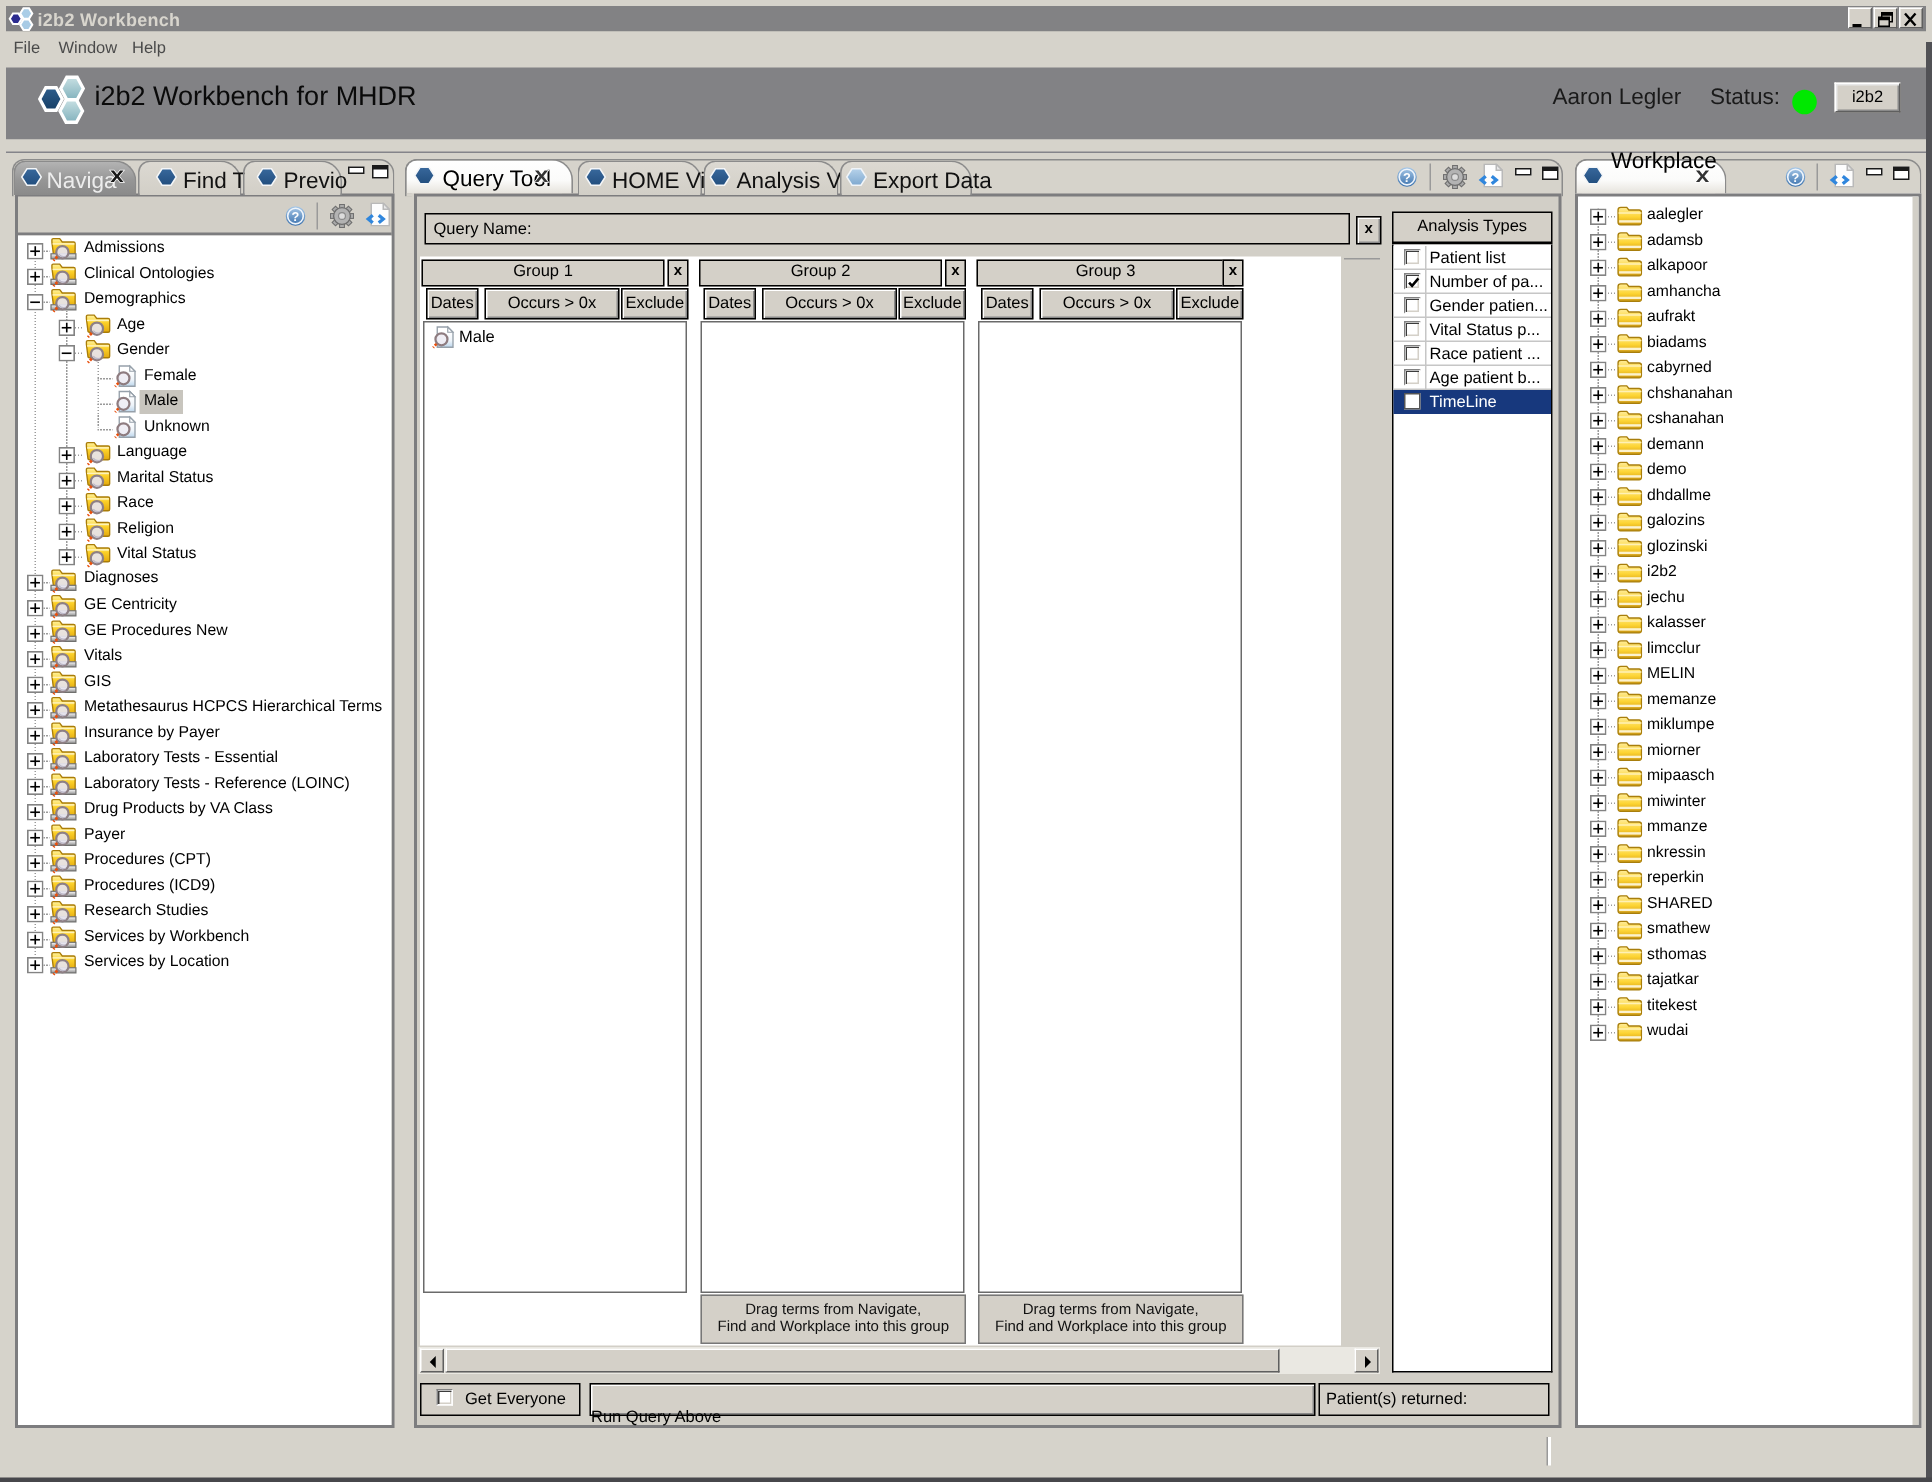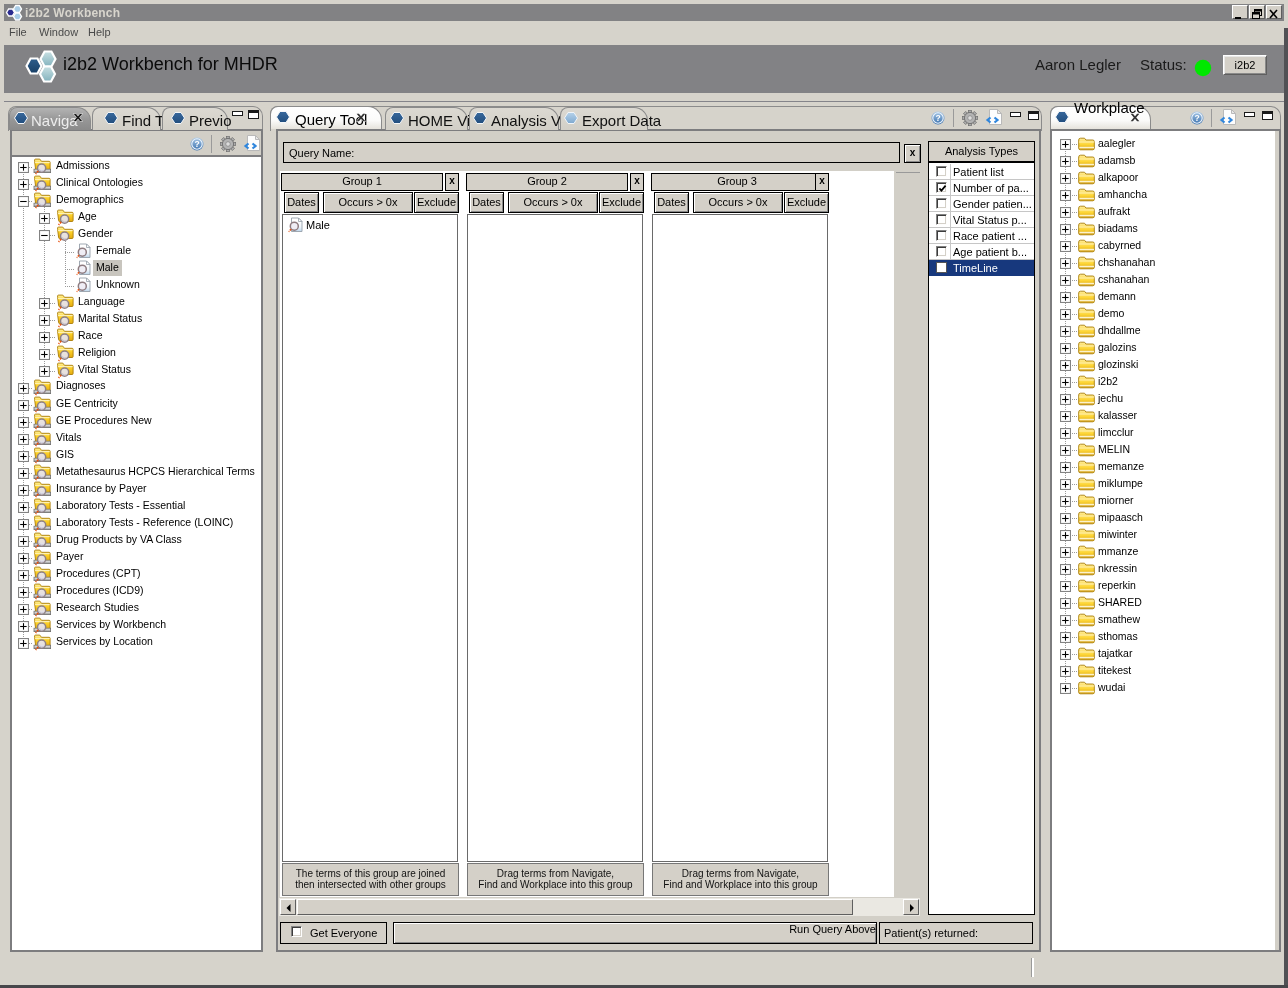--- a/index.html
+++ b/index.html
@@ -967,24 +967,20 @@
           <stop offset="0.6" stop-color="#eef4fa"></stop>
           <stop offset="1" stop-color="#bcd6ec"></stop>
         </linearGradient>
       </defs>
       <path d="M3.5 1 h7 l3.5 3.5 v10 h-10.5 z" fill="url(#lf288_217)" stroke="#96a0aa" stroke-width="0.9"></path>
       <path d="M10.5 1 l3.5 3.5 h-3.5 z" fill="#fff" stroke="#96a0aa" stroke-width="0.8"></path>
       <circle cx="6.3" cy="9.2" r="4" fill="#efedf4" fill-opacity="0.93" stroke="#8e7c80" stroke-width="1.5"></circle>
       <path d="M3 12.2 L0.8 14.7" stroke="#e8500e" stroke-width="1.7" stroke-dasharray="1.7 1"></path>
     </svg>
 <div class="abs t11" style="left:306px;top:219px">Male</div>
-<div class="abs" style="left:282px;top:863px;width:177px;height:33px;background:#d4d0c8;border:1px solid #777;font-size:10px;text-align:center;color:#111">
-      <div style="margin-top:4px">The terms of this group are joined</div>
-      <div>then intersected with other groups</div>
-    </div>
 <div class="blackbox" style="left:466px;top:173px;width:162px;height:18px">
       <div style="text-align:center;font-size:11px;margin-top:1px">Group 2</div>
     </div>
 <div class="blackbox" style="left:630px;top:173px;width:14px;height:18px">
       <div style="text-align:center;font-size:10px;font-weight:bold;margin-top:1px">x</div>
     </div>
 <div class="btn3d" style="left:469px;top:192px;width:35px;height:21px">
       <div style="text-align:center;font-size:11px;margin-top:3px">Dates</div>
     </div>
 <div class="btn3d" style="left:508px;top:192px;width:90px;height:21px">
@@ -1059,21 +1055,21 @@
 <div class="abs" style="left:950px;top:244px;width:1px;height:16px;background:#c6c6c6"></div>
 <div style="position:absolute;left:936px;top:246px;width:11px;height:11px;border-top:1px solid #828282;border-left:1px solid #828282;border-bottom:1px solid #fdfdfd;border-right:1px solid #fdfdfd;box-shadow:inset 1px 1px 0 #3c3c3c, inset -1px -1px 0 #d4d0c8;background:#fff;"></div>
 <div class="abs t11" style="left:953px;top:246px">Age patient b...</div>
 <div class="abs" style="left:929px;top:260px;width:105px;height:16px;background:#17387d"></div>
 <div style="position:absolute;left:936px;top:262px;width:11px;height:11px;border:1px solid #555;background:#fff;"></div>
 <div class="abs t11" style="left:953px;top:262px;color:#fff">TimeLine</div>
 <div class="abs" style="left:280px;top:922px;width:107px;height:22px;border:1px solid #000;background:#d4d0c8"></div>
 <div style="position:absolute;left:291px;top:926px;width:11px;height:11px;border-top:1px solid #828282;border-left:1px solid #828282;border-bottom:1px solid #fdfdfd;border-right:1px solid #fdfdfd;box-shadow:inset 1px 1px 0 #3c3c3c, inset -1px -1px 0 #d4d0c8;background:#fff;"></div>
 <div class="abs t11" style="left:310px;top:927px">Get Everyone</div>
 <div class="btn3d" style="left:393px;top:922px;width:484px;height:22px">
-      <div style="text-align:right;font-size:11px;margin-top:0">Run Query Above</div>
+      <div style="text-align:left;font-size:11px;margin-top:16px">Run Query Above</div>
     </div>
 <div class="abs" style="left:879px;top:922px;width:154px;height:22px;border:1px solid #000;background:#d4d0c8"></div>
 <div class="abs t11" style="left:884px;top:927px">Patient(s) returned:</div>
 <div class="abs" style="left:1050px;top:106px;width:231px;height:25px;border:1px solid #8b8b8b;border-bottom:none;border-radius:8px 10px 0 0"></div>
 <div class="frame" style="left:1050px;top:129px;width:231px;height:823px;background:#fff"></div>
 <div class="abs" style="left:1275px;top:131px;width:4px;height:819px;background:#d2cfc7"></div>
 <div class="tab activew" style="left:1050px;top:106px;width:101px"></div>
 <svg style="position:absolute;left:1055px;top:111px" width="14" height="12" viewBox="0 0 14 12">
       <defs>
         <linearGradient id="hgwp" x1="0" y1="0" x2="0" y2="1">

